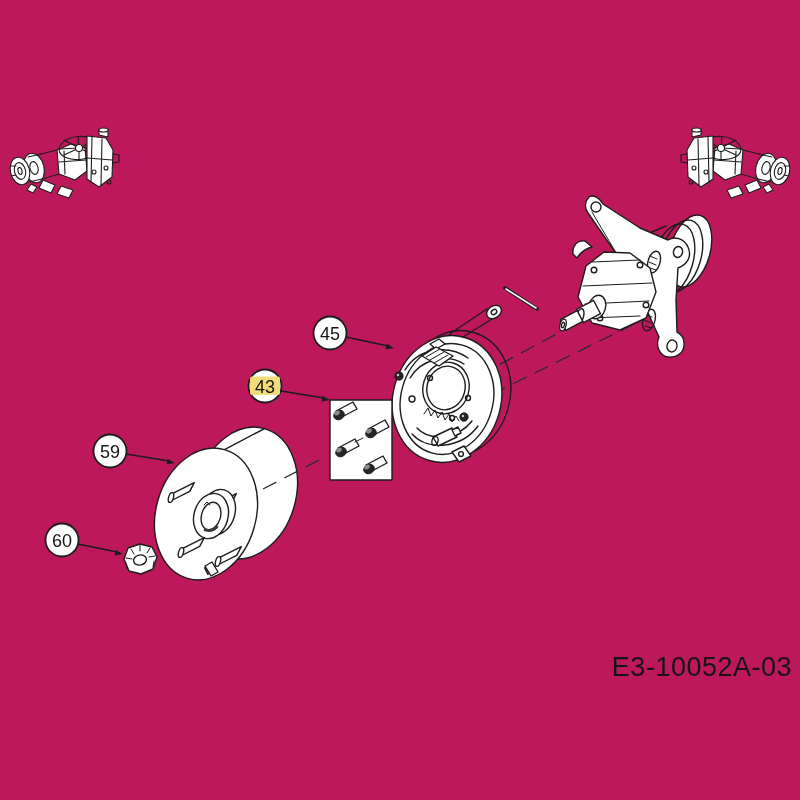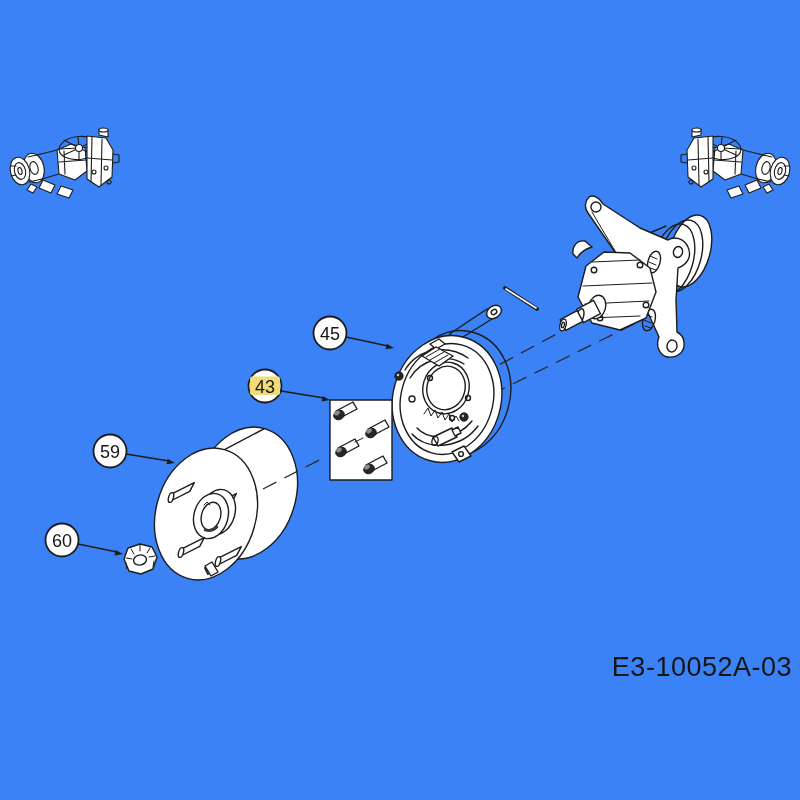--- a/index.html
+++ b/index.html
@@ -1,16 +1,16 @@
 <!DOCTYPE html>
 <html><head>
 <meta charset="utf-8">
 <style>
   html,body{margin:0;padding:0;background:#ffffff;}
-  .page{position:relative;width:800px;height:800px;background:#3b82f6;overflow:hidden;
+  .page{position:relative;width:800px;height:800px;background:#be185d;overflow:hidden;
         font-family:"Liberation Sans",sans-serif;}
   svg{position:absolute;left:0;top:0;}
   svg text{font-family:"Liberation Sans",sans-serif;fill:#151515;}
   .callout-num{font-size:18px;}
   .part-code{font-size:27px;letter-spacing:.5px;}
   .ln{stroke:#1c1c1c;stroke-width:1.4;fill:none;stroke-linecap:round;stroke-linejoin:round;}
   .lnw{stroke:#1c1c1c;stroke-width:1.4;fill:#ffffff;stroke-linejoin:round;}
   .thin{stroke:#1c1c1c;stroke-width:1;fill:none;stroke-linecap:round;}
   .dash{stroke:#2a2a2a;stroke-width:1.3;fill:none;stroke-dasharray:15,9;}
   .dark{fill:#262626;stroke:#111;stroke-width:.8;}

